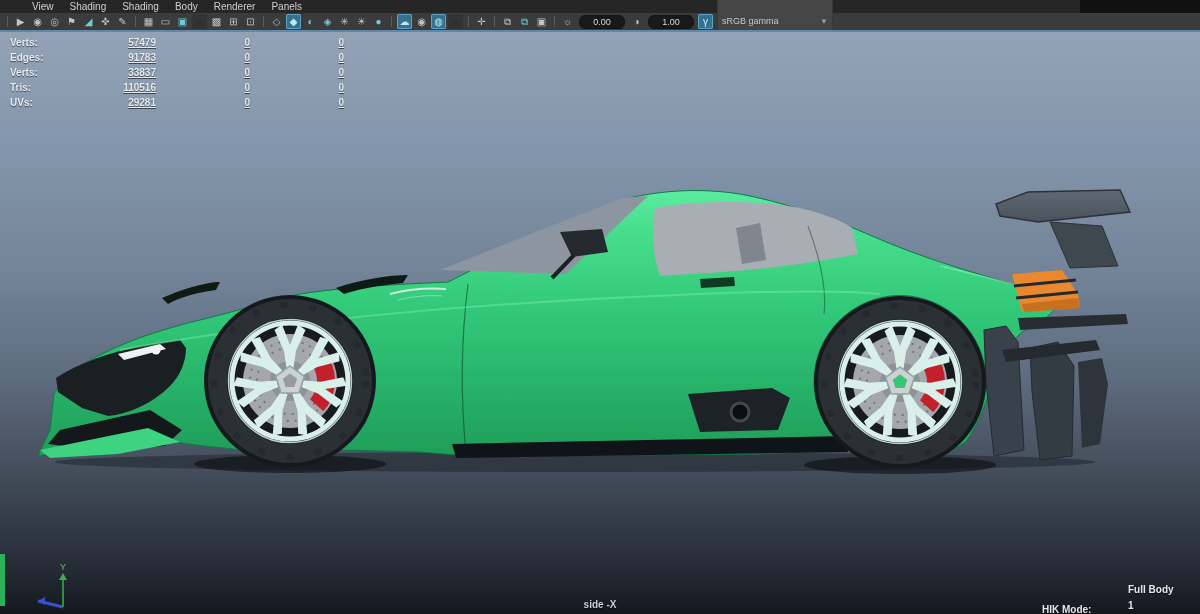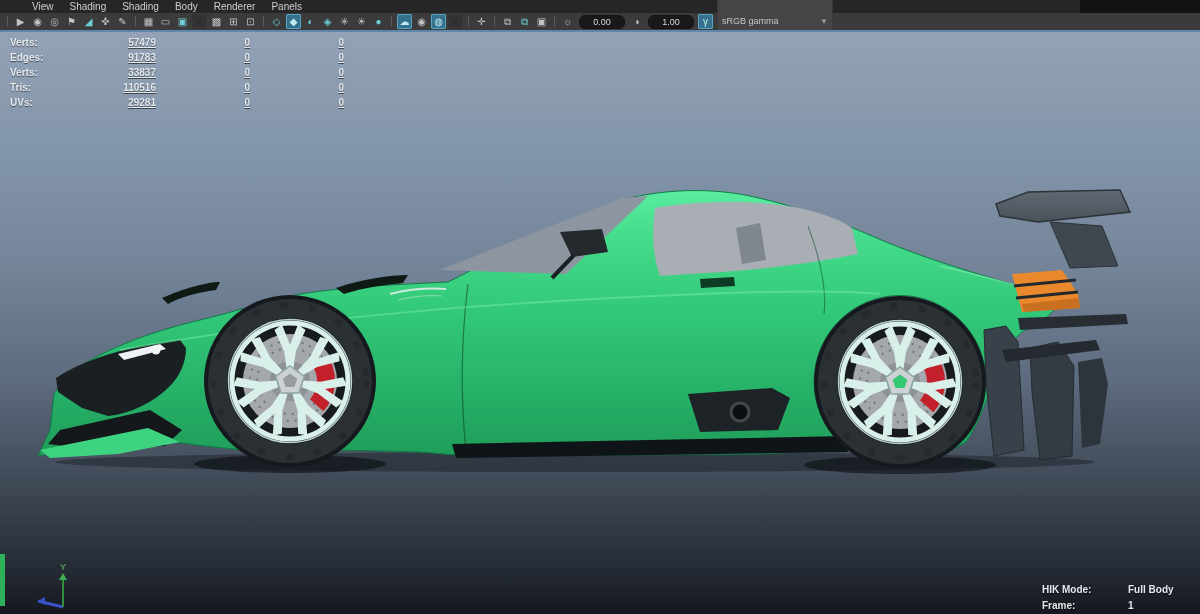--- a/index.html
+++ b/index.html
@@ -40,21 +40,21 @@
   .pc-row{display:flex;height:15px;align-items:center;gap:48px;}
   .pc-label{width:52px;}
   .pc-v{width:46px;text-align:right;text-decoration:underline;}
 
   
   #camname{position:absolute;left:0;bottom:4px;width:100%;text-align:center;
            font-size:10px;font-weight:bold;color:#c9ced3;text-shadow:0 1px 1px rgba(0,0,0,.6);}
   #hikhud{position:absolute;left:1042px;top:552px;width:150px;font-size:10px;font-weight:bold;
           color:#e3e8ec;text-shadow:0 1px 1px rgba(0,0,0,.6);}
   .hik-row{display:flex;height:16px;}
-  .hik-label{width:86px;}
+  .hik-label{width:86px;margin-top:20px;}
 
   #leftbar{position:absolute;left:0;top:522px;width:5px;height:52px;background:#2cb05a;}
   #gizmo{position:absolute;left:18px;top:528px;}
 </style>
 </head>
 <body>
 
 <div id="app">
 
   <div id="menubar">
@@ -262,20 +262,21 @@
         <span class="pc-v">0</span>
       </div>
       <div class="pc-row">
         <span class="pc-label">UVs:</span>
         <span class="pc-v">29281</span>
         <span class="pc-v">0</span>
         <span class="pc-v">0</span>
       </div>
     </div>
 
+    <div id="camname">side -X</div>
     <div id="hikhud">
       <div class="hik-row">
         <span class="hik-label">HIK Mode:</span>
         <span>Full Body</span>
       </div>
       <div class="hik-row">
         <span class="hik-label">Frame:</span>
         <span>1</span>
       </div>
     </div>

